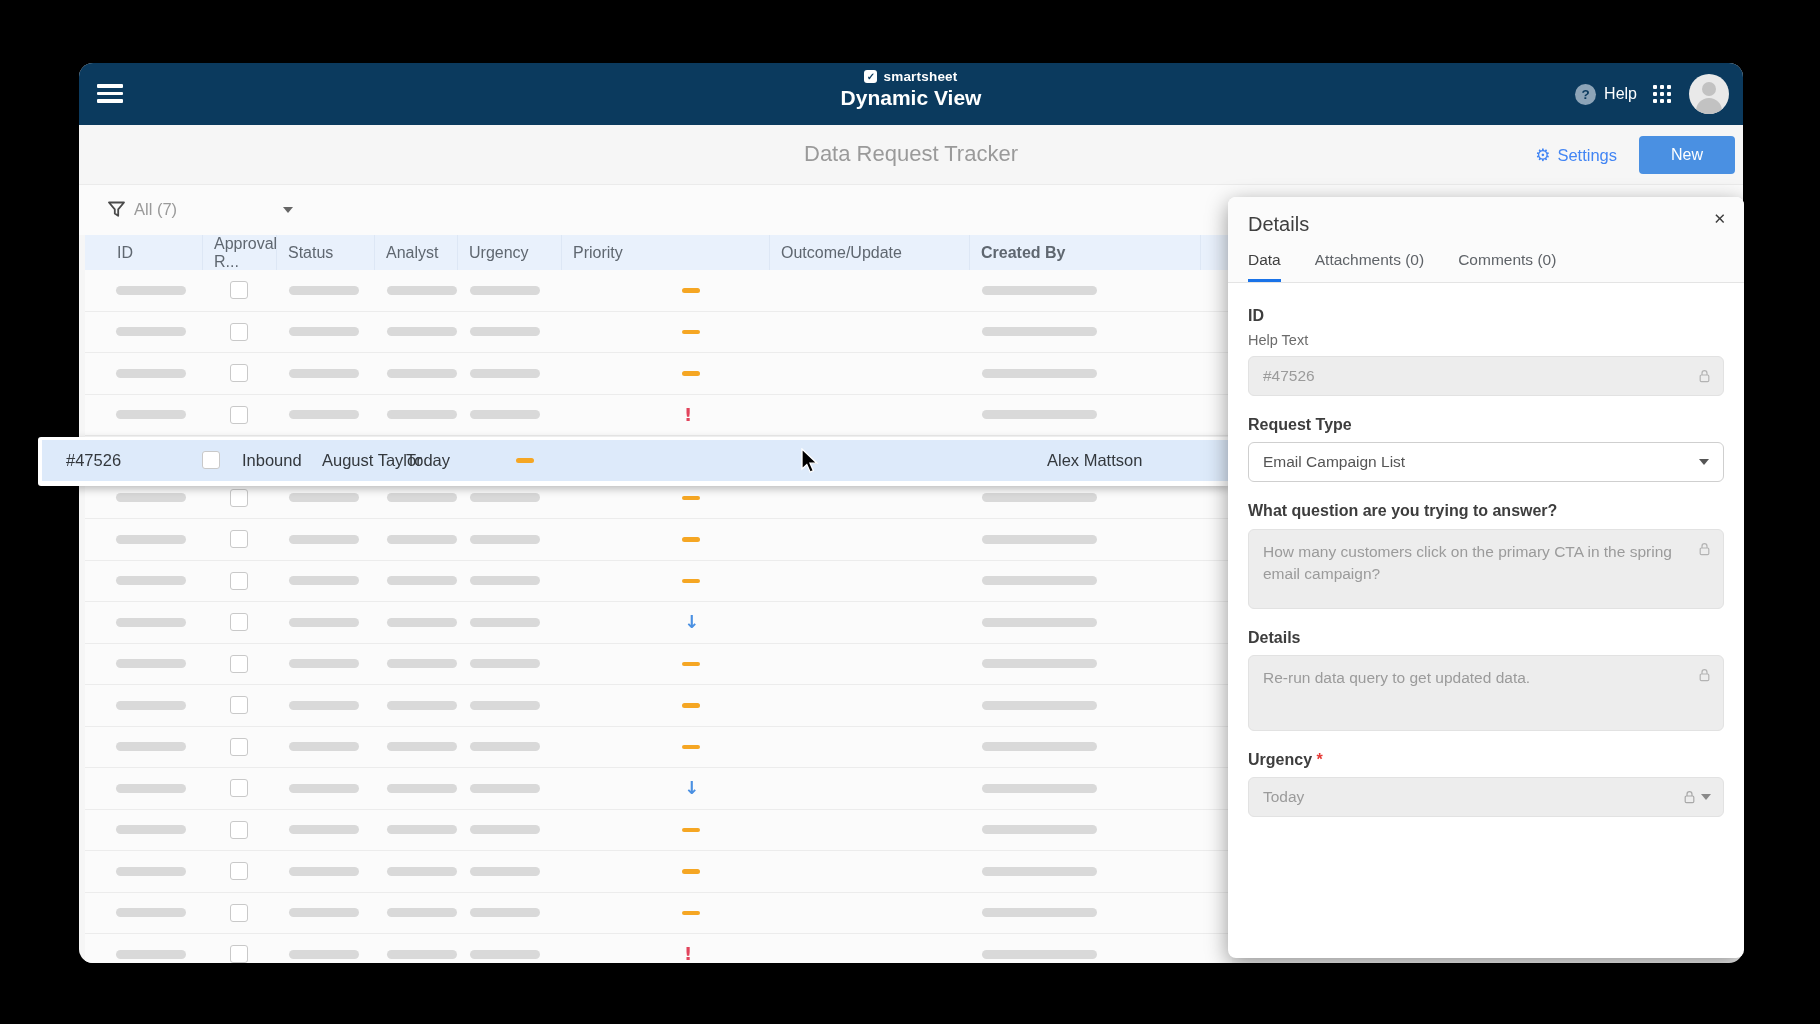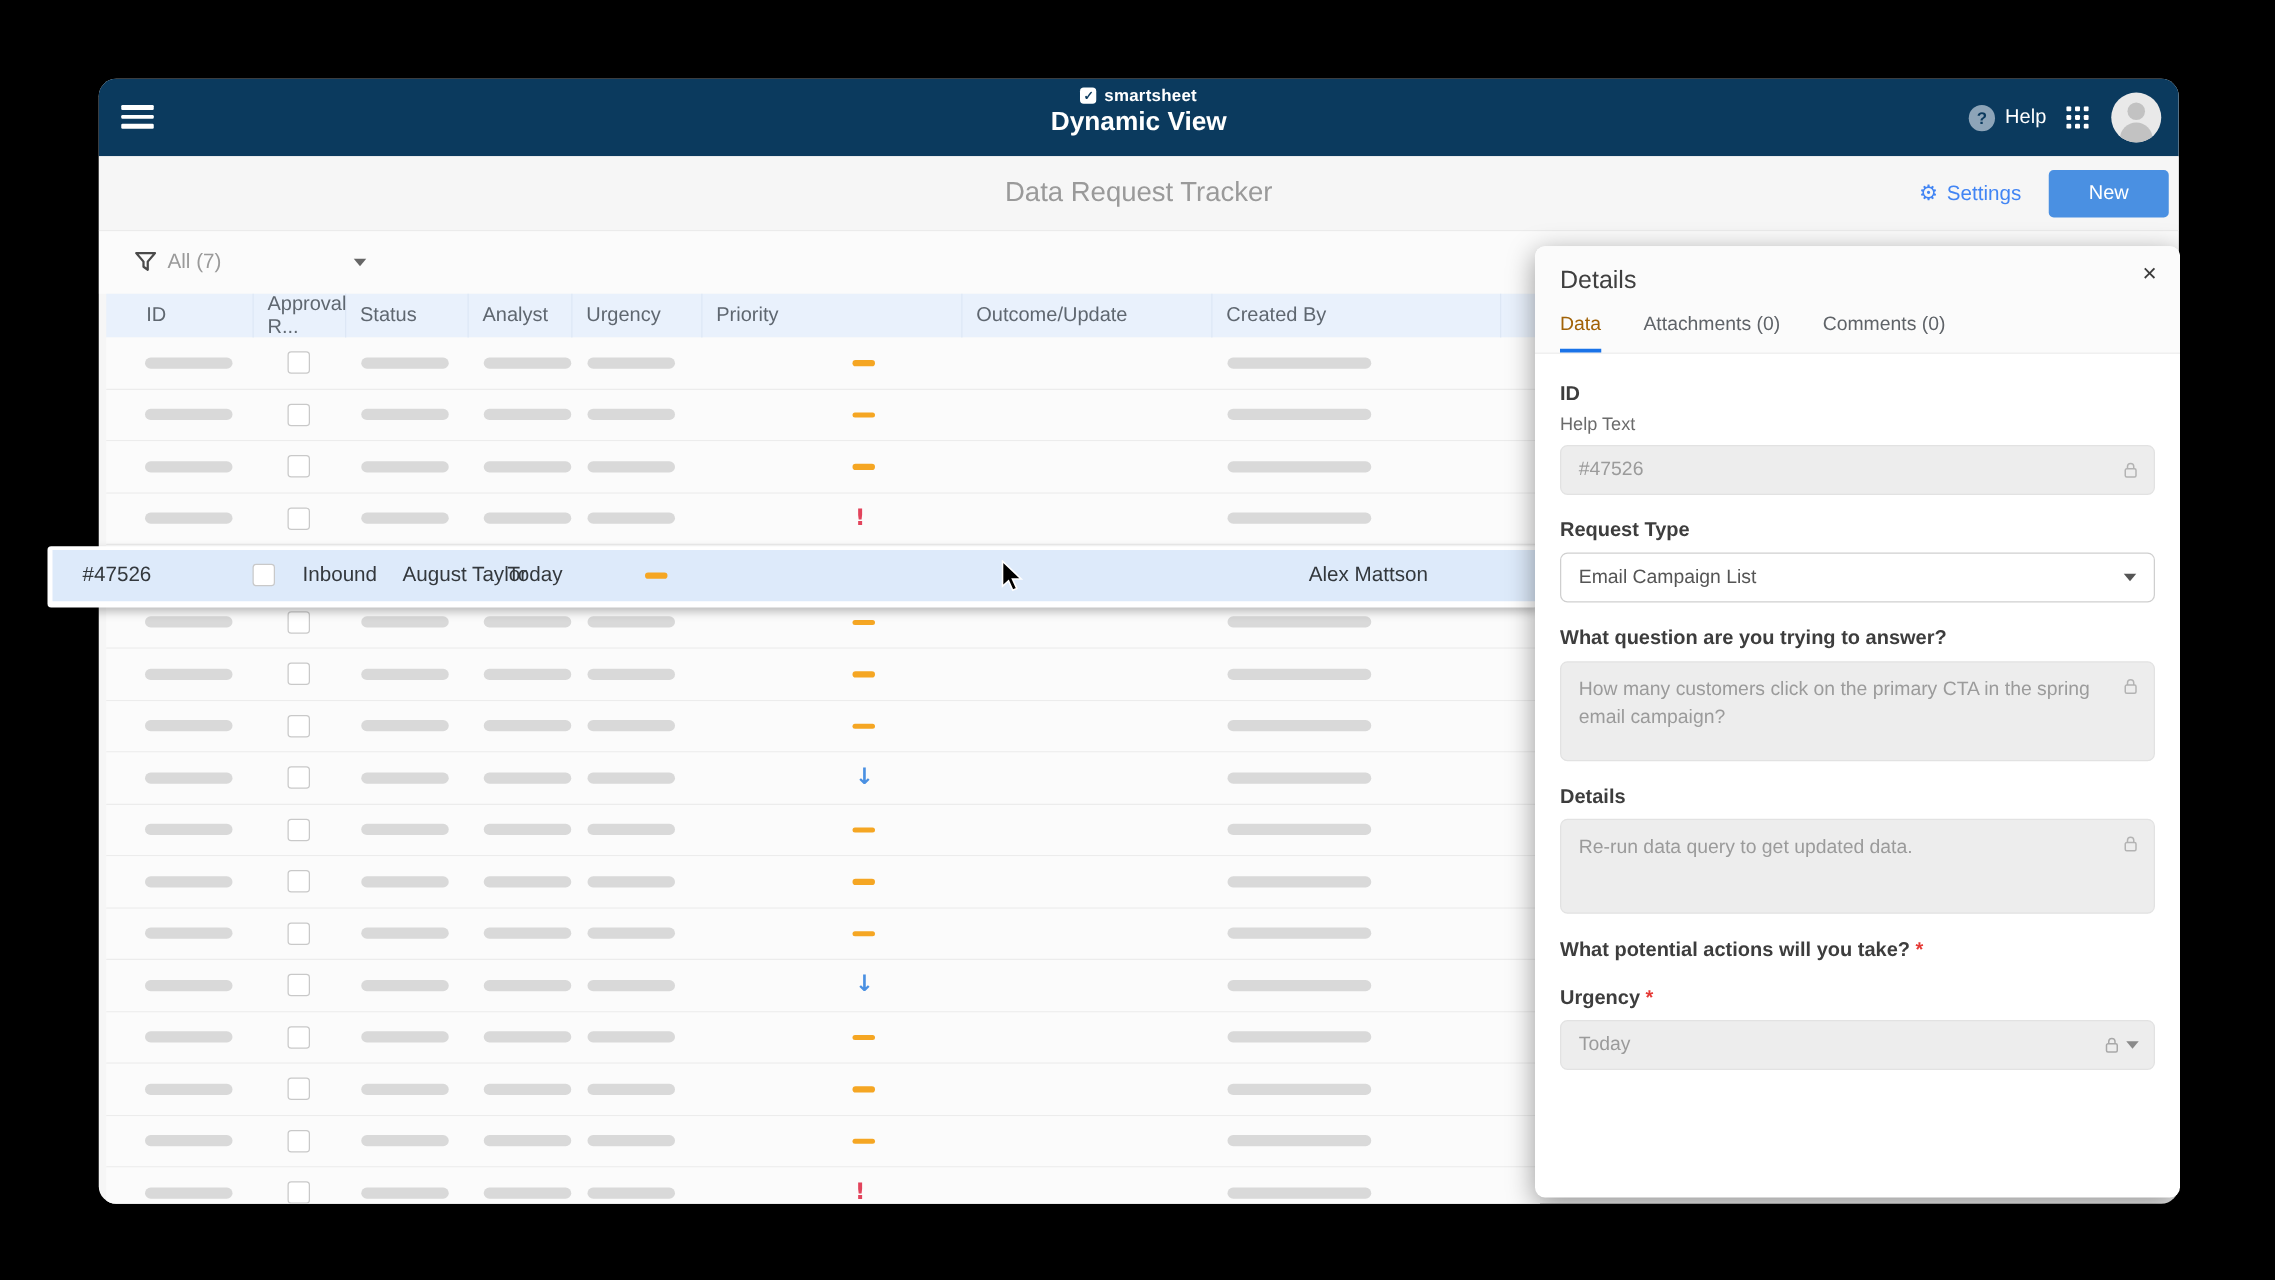--- a/index.html
+++ b/index.html
@@ -70,21 +70,21 @@
   
   .panel { position:absolute; left:1228px; top:197px; width:516px; height:761px; background:#fff;
            border-radius:8px; box-shadow:0 6px 22px rgba(0,0,0,0.4); z-index:10; }
   .panel-head { position:relative; padding:16px 20px 0 20px; background:#fbfbfb; border-radius:8px 8px 0 0;
                 border-bottom:1px solid #e4e4e4; }
   .panel-title { font-size:20px; color:#3f3f3f; font-weight:500; }
   .panel-close { position:absolute; right:18px; top:13px; font-size:15px; font-weight:bold; color:#3c3c3c; cursor:pointer;
                  font-family:"DejaVu Sans", sans-serif; }
   .tabs { display:flex; gap:34px; margin-top:15px; }
   .tab { font-size:15.5px; color:#5f6368; padding-bottom:10px; border-bottom:3px solid transparent; cursor:pointer; }
-  .tab.active { color:#a16207; border-bottom-color:#1a73e8; }
+  .tab.active { color:#404040; border-bottom-color:#1a73e8; }
   .panel-body { padding:24px 20px 0 20px; }
   .flabel { font-size:16px; font-weight:bold; color:#3d3d3d; }
   .flabel .req { color:#e53935; }
   .fhelp { font-size:14.5px; color:#6b6b6b; margin-top:7px; }
   .ctrl { position:relative; border-radius:6px; font-size:15.5px; }
   .ctrl.locked { background:#ededed; border:1px solid #e2e2e2; color:#9b9b9b; }
   .ctrl.editable { background:#fff; border:1px solid #d3d3d3; color:#636363; }
   .ctrl.select { background:#fff; border:1px solid #cfcfcf; color:#555; cursor:pointer; }
   .ctrl.line { height:40px; display:flex; align-items:center; padding:0 14px; }
   .ctrl.area { padding:11px 40px 11px 14px; line-height:1.45; }
@@ -160,21 +160,21 @@
 
   <div class="table">
     <div class="thead" id="thead">
         <div class="hcell first" style="width: 118px;">ID</div>
         <div class="hcell" style="width: 74px;">Approval R...</div>
         <div class="hcell" style="width: 98px;">Status</div>
         <div class="hcell" style="width: 83px;">Analyst</div>
         <div class="hcell" style="width: 104px;">Urgency</div>
         <div class="hcell" style="width: 208px;">Priority</div>
         <div class="hcell" style="width: 200px;">Outcome/Update</div>
-        <div class="hcell" style="width: 231px;">Created By</div>
+        <div class="hcell" style="width: 231px; font-weight: bold;">Created By</div>
         <div class="hcell filler"></div>
       </div>
     <div id="tbody">
         <div class="trow">
           <div class="tcell" style="width: 118px;">
             <span class="skel" style="margin-left: 31px; width: 70px;"></span>
           </div>
           <div class="tcell" style="width: 74px;">
             <span class="cbx" style="margin-left: 27px;"></span>
           </div>
@@ -610,23 +610,20 @@
 
     <div class="flabel" style="margin-top:20px">Details</div>
     <div class="ctrl locked area" style="margin-top:8px;height:76px">
       <span>Re-run data query to get updated data.</span>
       <svg class="lock" width="13" height="14" viewBox="0 0 13 14">
         <path d="M4 6 V4.2 a2.5 2.5 0 0 1 5 0 V6" fill="none" stroke="#b3b3b3" stroke-width="1.2"></path>
         <rect x="2.2" y="6" width="8.6" height="6.6" rx="1.2" fill="none" stroke="#b3b3b3" stroke-width="1.2"></rect>
       </svg>
     </div>
 
-    <div class="flabel" style="margin-top:21px">
-      <span>What potential actions will you take?</span> <span class="req">*</span>
-    </div>
 
     <div class="flabel" style="margin-top:20px">
       <span>Urgency</span> <span class="req">*</span>
     </div>
     <div class="ctrl locked line" style="margin-top:8px">
       <span>Today</span>
       <span class="lock-caret">
         <svg width="13" height="14" viewBox="0 0 13 14">
           <path d="M4 6 V4.2 a2.5 2.5 0 0 1 5 0 V6" fill="none" stroke="#a8a8a8" stroke-width="1.2"></path>
           <rect x="2.2" y="6" width="8.6" height="6.6" rx="1.2" fill="none" stroke="#a8a8a8" stroke-width="1.2"></rect>

